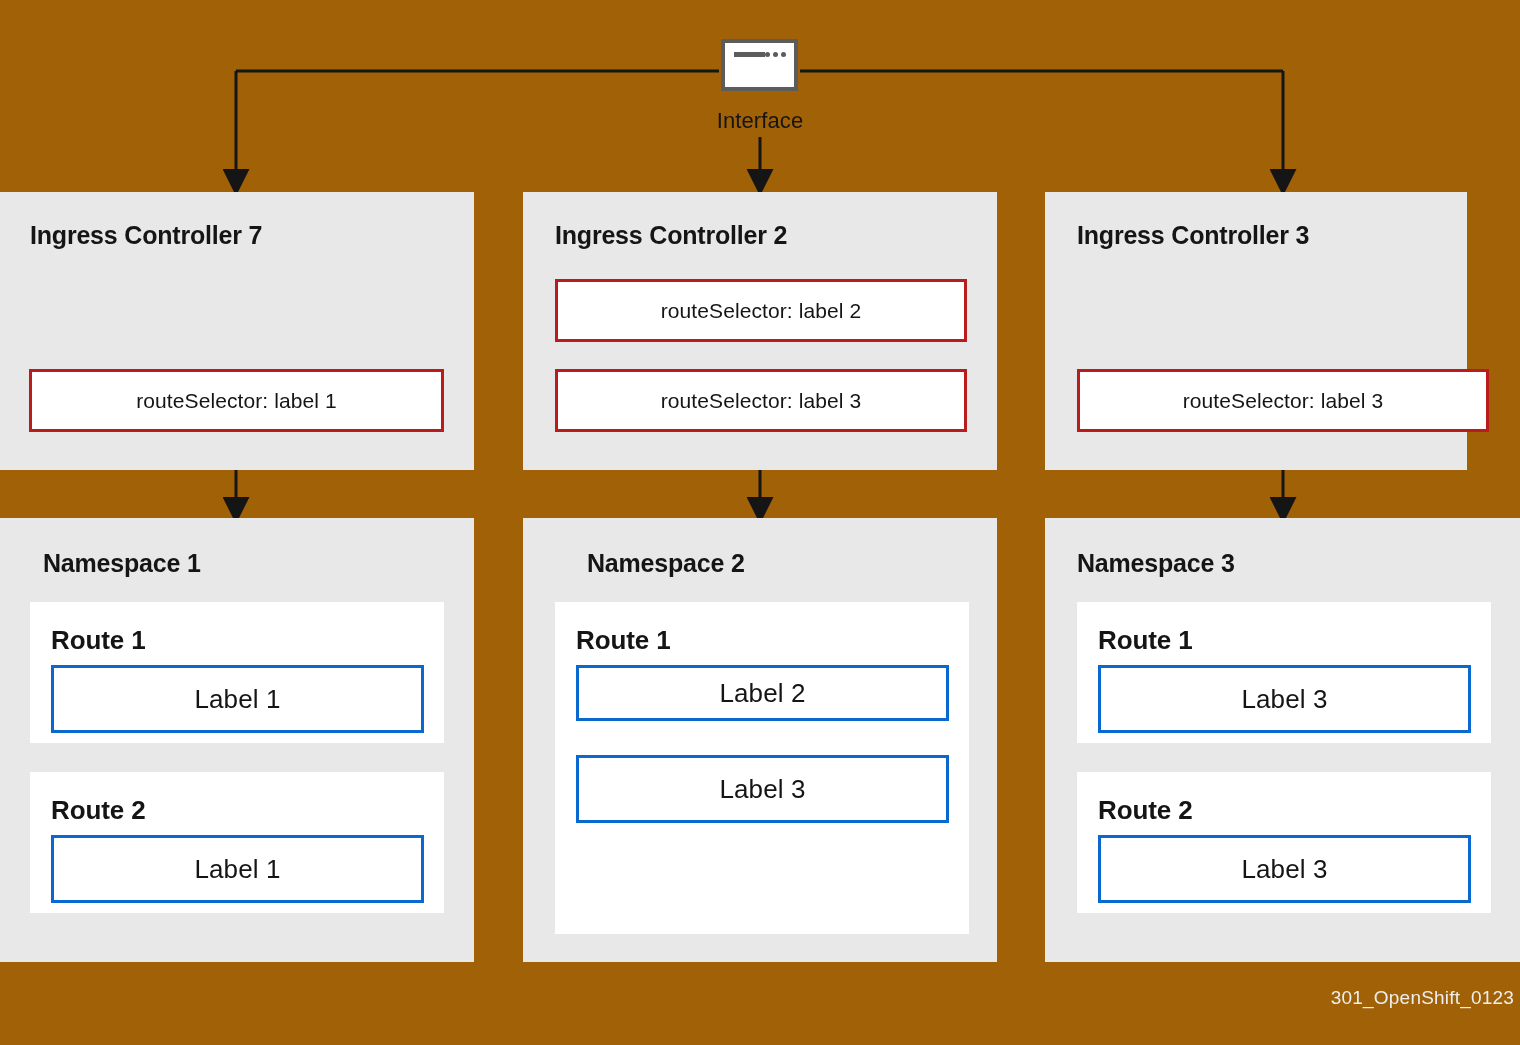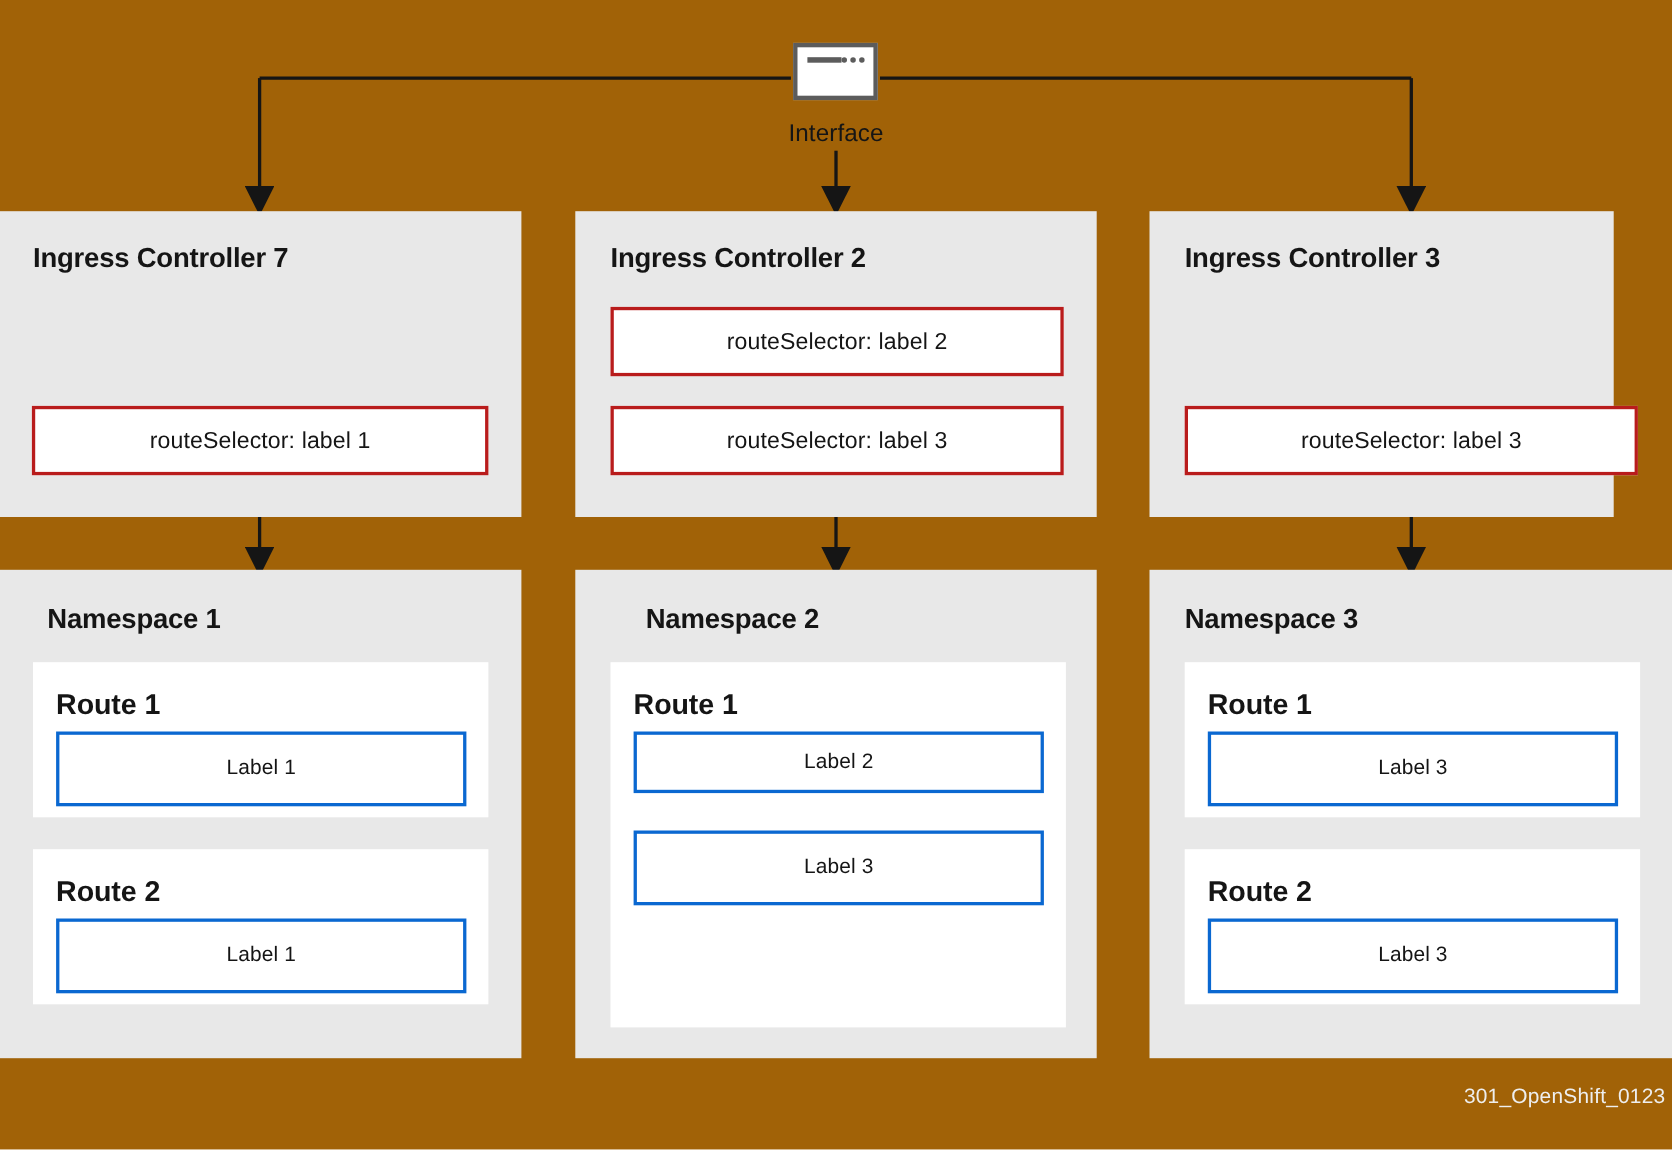--- a/index.html
+++ b/index.html
@@ -118,21 +118,21 @@
     white-space: nowrap;
   }
   .label-box {
     position: absolute;
     box-sizing: border-box;
     background: #ffffff;
     border: 3px solid #0a68d1;
     display: flex;
     align-items: center;
     justify-content: center;
-    font-size: 19px;
+    font-size: 26px;
     color: #151515;
     letter-spacing: 0.1px;
   }
 
   
   .watermark {
     position: absolute;
     right: 6px;
     top: 987px;
     font-size: 19px;

